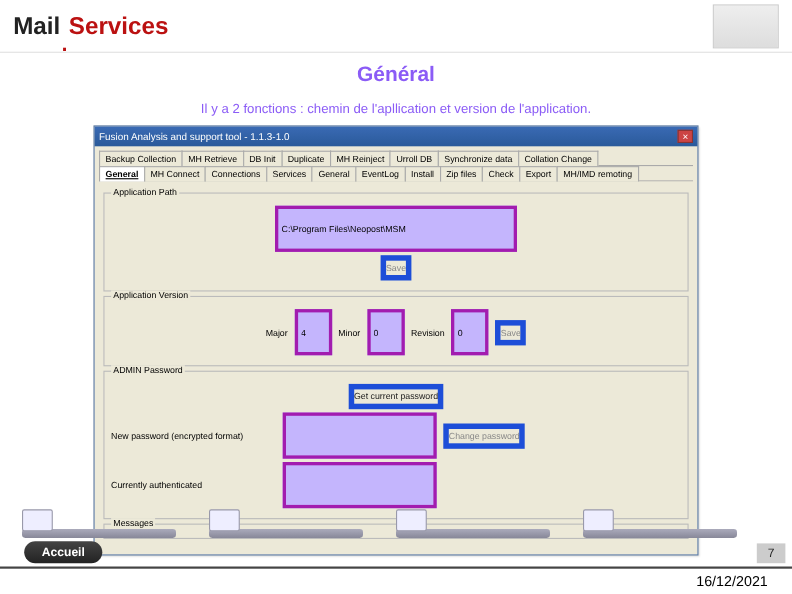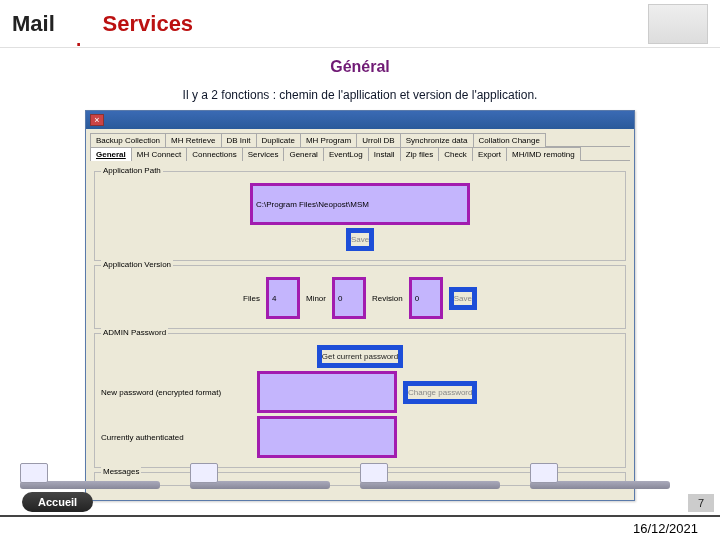--- a/index.html
+++ b/index.html
@@ -1,25 +1,25 @@
 <!DOCTYPE html>
 <html><head>
 <meta charset="utf-8">
 <style>
   * { box-sizing: border-box; margin: 0; padding: 0; }
   body { width: 720px; height: 540px; font-family: Arial, sans-serif; background: #fff; overflow: hidden; position: relative; }
   .header { height: 48px; display: flex; align-items: center; justify-content: space-between; padding: 0 12px; border-bottom: 1px solid #e0e0e0; }
-  .logo { display: flex; align-items: flex-end; gap: 20px; }
+  .logo { display: flex; align-items: flex-end; gap: 0; }
   .logo-mail { font-size: 22px; font-weight: bold; color: #222; }
   .logo-dot { color: #b11; font-size: 28px; line-height: 0; }
   .logo-services { font-size: 22px; font-weight: bold; color: #b11; }
   .header-img { width: 60px; height: 40px; border: 1px solid #ccc; background: linear-gradient(#eee,#ddd); }
   .content { padding: 10px 24px 0 24px; }
-  .title { text-align: center; font-size: 16px; font-weight: bold; color: #701a75; margin-bottom: 12px; }
-  .subtitle { text-align: center; font-size: 12px; color: #0f172a; margin-bottom: 8px; }
+  .title { text-align: center; font-size: 19px; font-weight: bold; color: #8b5cf6; margin-bottom: 12px; }
+  .subtitle { text-align: center; font-size: 12px; color: #8b5cf6; margin-bottom: 8px; }
   .dialog { border: 1px solid #5a7aaa; background: #ece9d8; width: 550px; margin: 0 auto; box-shadow: 1px 1px 2px rgba(0,0,0,.2); }
   .dialog-titlebar { background: linear-gradient(#3a6ab4,#2a5a9a); color: #fff; font-size: 9px; padding: 3px 4px; display: flex; justify-content: space-between; align-items: center; }
   .dialog-close { width: 14px; height: 12px; background: #c44; border: 1px solid #833; color: #fff; font-size: 9px; text-align: center; line-height: 10px; cursor: pointer; }
   .dialog-body { padding: 4px; font-size: 8px; }
   .tabs { display: flex; flex-wrap: wrap; gap: 0; border-bottom: 1px solid #aaa; }
   .tab { border: 1px solid #aaa; border-bottom: none; background: #ece9d8; padding: 2px 5px; font-size: 8px; margin-right: -1px; margin-bottom: -1px; cursor: pointer; }
   .tab.active { background: #fff; font-weight: bold; text-decoration: underline; }
   .tabcontent { background: #ece9d8; padding: 6px 4px; }
   .group { border: 1px solid #bbb; margin: 4px 0; padding: 8px 6px 6px 6px; position: relative; }
   .group-label { position: absolute; top: -6px; left: 6px; background: #ece9d8; font-size: 8px; padding: 0 2px; }
@@ -47,29 +47,30 @@
   </div>
   <div class="header-img"></div>
 </div>
 
 <div class="content">
   <div class="title">Général</div>
   <div class="subtitle">Il y a 2 fonctions : chemin de l'apllication et version de l'application.</div>
 
   <div class="dialog">
     <div class="dialog-titlebar">
+      <span>Fusion Analysis and support tool - 1.1.3-1.0</span>
       <span class="dialog-close">×</span>
     </div>
     <div class="dialog-body">
       <div class="tabs">
         <span class="tab">Backup Collection</span>
         <span class="tab">MH Retrieve</span>
         <span class="tab">DB Init</span>
         <span class="tab">Duplicate</span>
-        <span class="tab">MH Program</span>
+        <span class="tab">MH Reinject</span>
         <span class="tab">Urroll DB</span>
         <span class="tab">Synchronize data</span>
         <span class="tab">Collation Change</span>
       </div>
       <div class="tabs">
         <span class="tab active">General</span>
         <span class="tab">MH Connect</span>
         <span class="tab">Connections</span>
         <span class="tab">Services</span>
         <span class="tab">General</span>
@@ -89,21 +90,21 @@
             <input class="inp" style="width: 220px;" value="C:\Program Files\Neopost\MSM">
           </div>
           <div class="row center">
             <button class="btn">Save</button>
           </div>
         </div>
 
         <div class="group">
           <span class="group-label">Application Version</span>
           <div class="row center">
-            <span class="txt">Files</span>
+            <span class="txt">Major</span>
             <input class="inp" style="width: 34px;" value="4">
             <span class="txt">Minor</span>
             <input class="inp" style="width: 34px;" value="0">
             <span class="txt">Revision</span>
             <input class="inp" style="width: 34px;" value="0">
             <button class="btn">Save</button>
           </div>
         </div>
 
         <div class="group">

